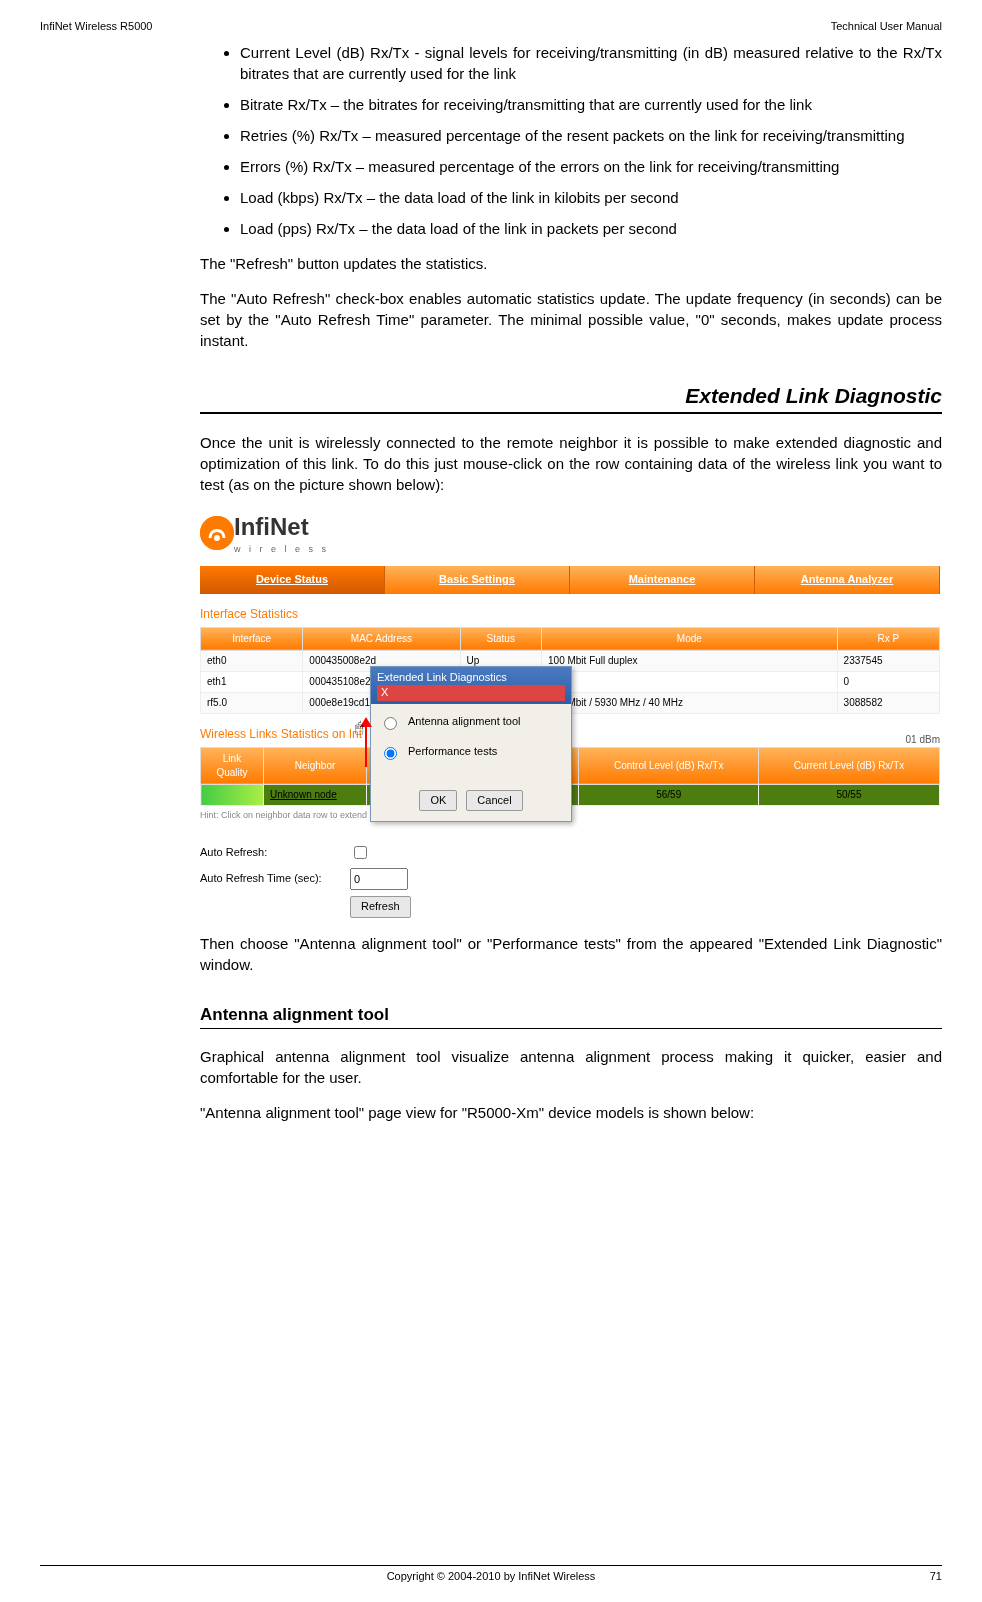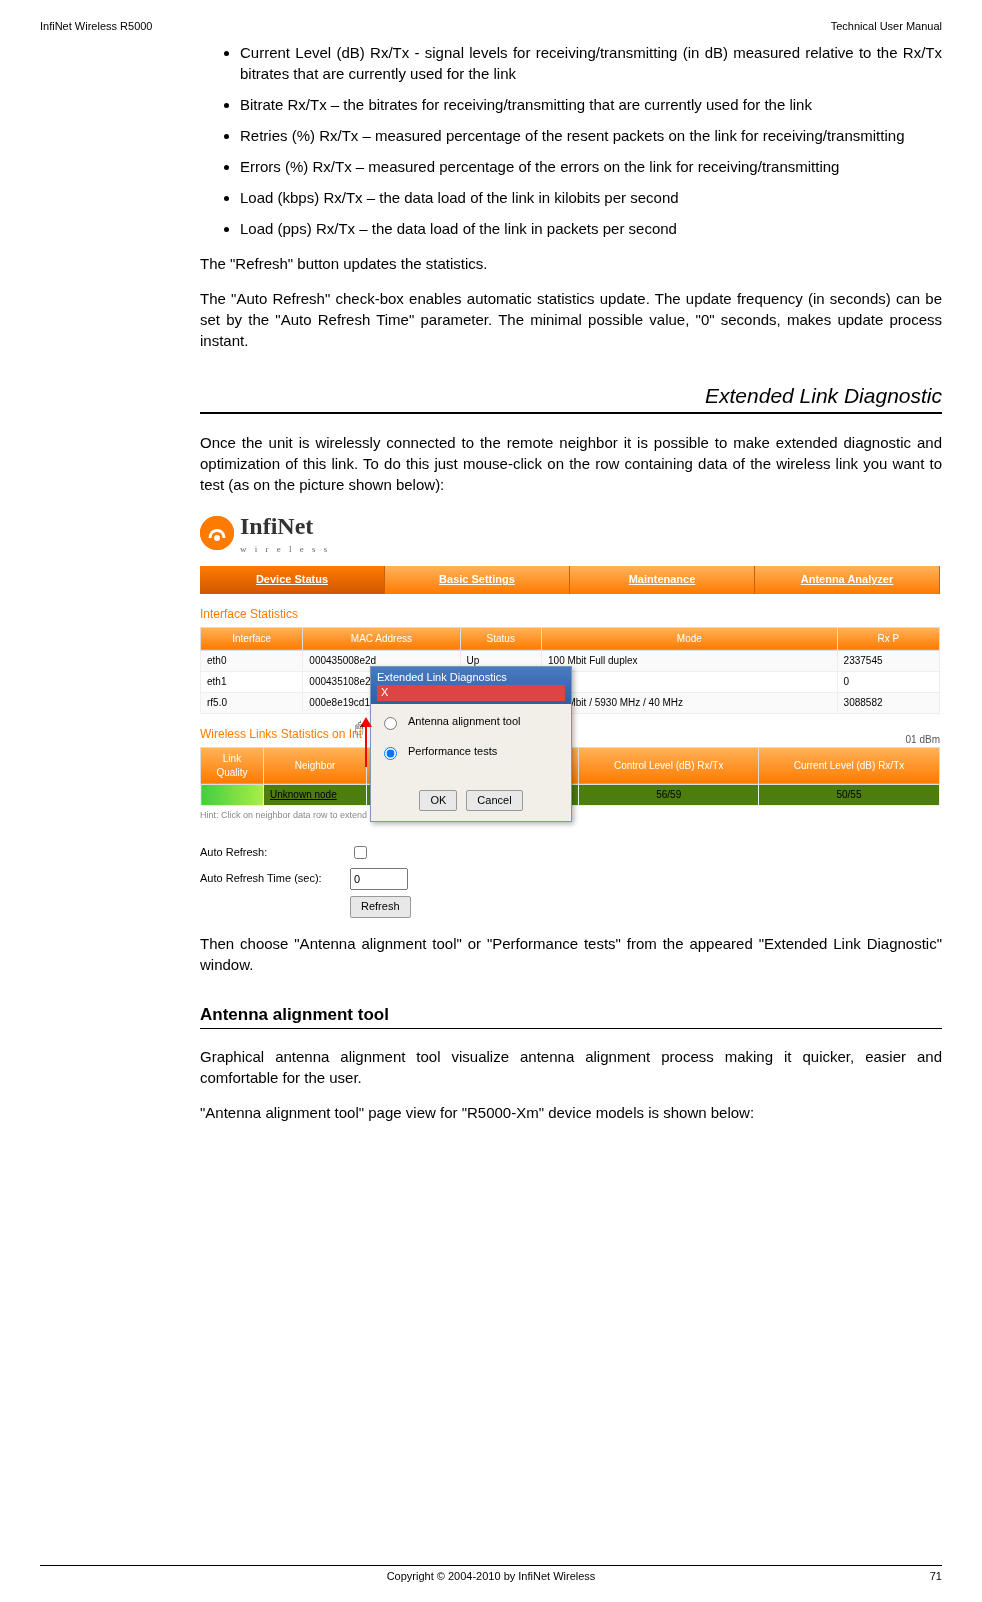--- a/index.html
+++ b/index.html
@@ -36,21 +36,21 @@
   ul.bullets li {
     margin-bottom: 10px;
     text-align: justify;
   }
   .para {
     margin: 14px 0;
     text-align: justify;
   }
   h2.section-title {
     font-style: italic;
-    font-weight: normal;
+    font-weight: bold;
     text-align: right;
     border-bottom: 2px solid #000;
     font-size: 21px;
     margin-top: 30px;
     padding-bottom: 2px;
   }
   h3.sub-title {
     font-weight: bold;
     font-size: 17px;
     border-bottom: 1px solid #000;
@@ -62,23 +62,21 @@
   .screenshot {
     width: 740px;
     margin: 15px 0;
     font-family: Arial, sans-serif;
     font-size: 11px;
     position: relative;
   }
   .logo-row {
     display: flex;
     align-items: center;
-    gap: 6px;
     margin-bottom: 10px;
-    font-family: Liberation Serif, serif;
   }
   .logo-icon {
     width: 34px;
     height: 34px;
     background: #ff7a00;
     border-radius: 50%;
     position: relative;
   }
   .logo-icon::before {
     content: "";

